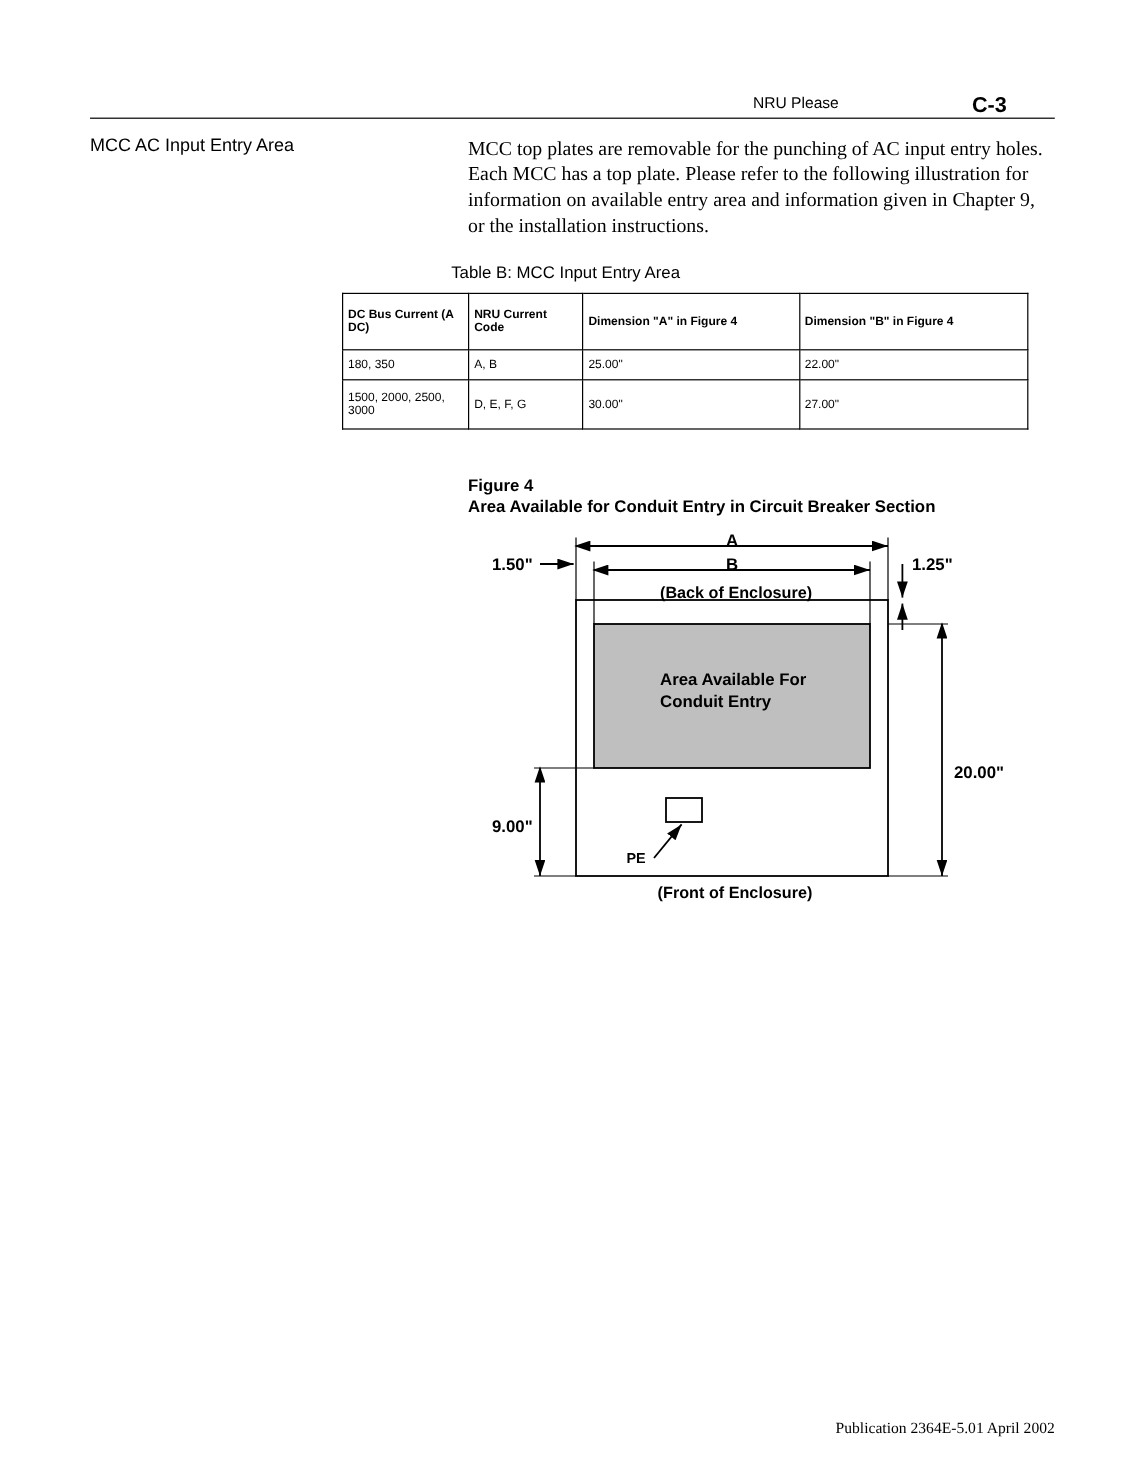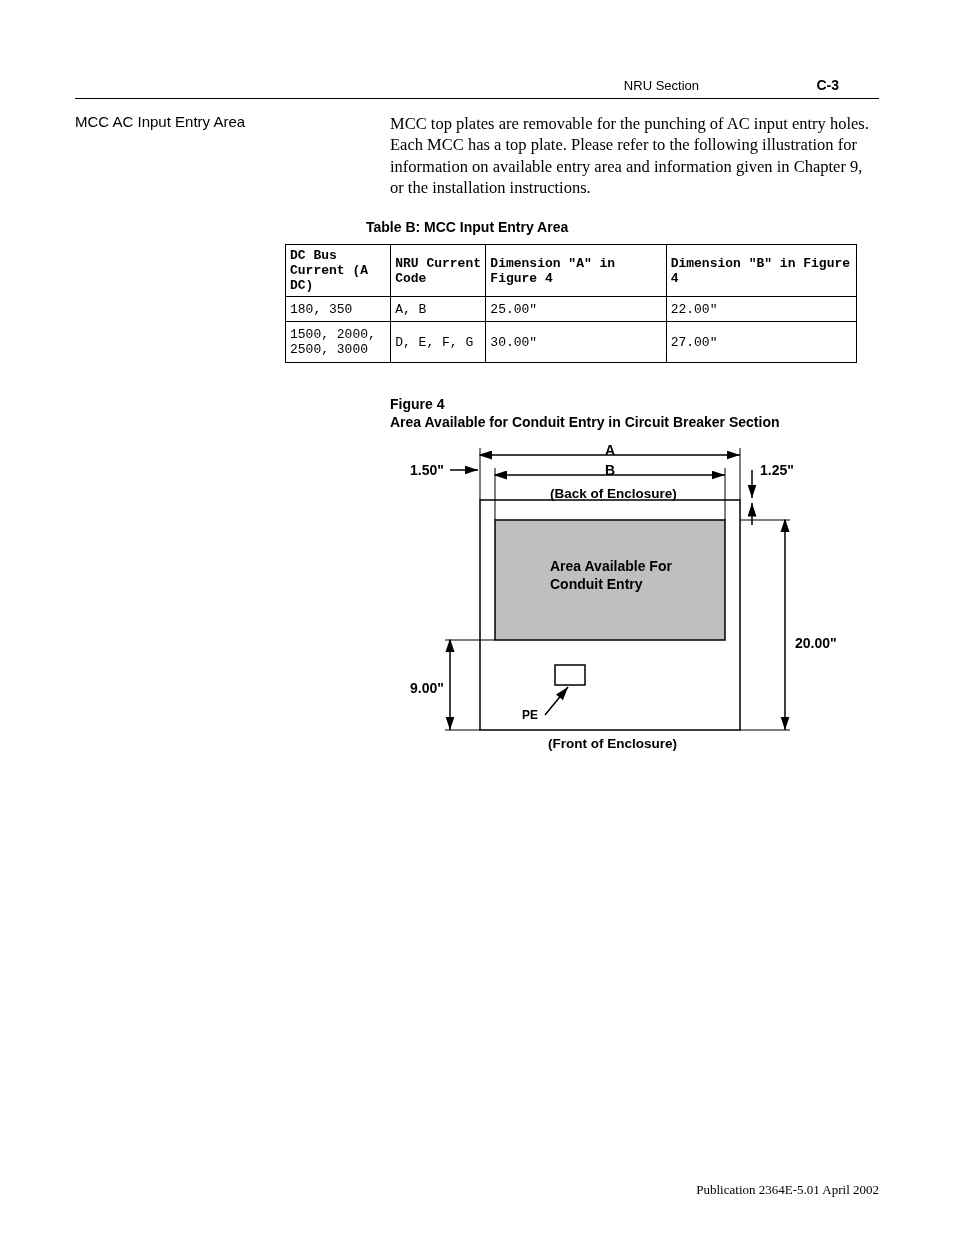--- a/index.html
+++ b/index.html
@@ -29,61 +29,60 @@
   .header-title {
     position: absolute;
     right: 180px;
     top: 0;
     font-size: 13px;
   }
   .header-page {
     position: absolute;
     right: 40px;
     top: -1px;
-    font-size: 14px;
+    font-size: 18px;
     font-weight: bold;
   }
   .section-heading {
     position: absolute;
     left: 75px;
     top: 113px;
     font-size: 15px;
     font-weight: normal;
   }
   .body-para {
     position: absolute;
     left: 390px;
     top: 113px;
     width: 490px;
     font-family: "Times New Roman", Times, serif;
     font-size: 16.5px;
     line-height: 1.30;
   }
   .table-caption {
     position: absolute;
-    left: 366px;
+    left: 376px;
     top: 219px;
     font-size: 14px;
-    font-weight: bold;
+    font-weight: normal;
   }
   table.data {
     position: absolute;
     left: 285px;
     top: 244px;
     border-collapse: collapse;
     width: 572px;
     table-layout: fixed;
   }
   table.data th, table.data td {
     border: 1px solid #000;
-    font-size: 13px;
+    font-size: 10px;
     text-align: left;
     padding: 3px 4px;
     vertical-align: middle;
-    font-family: Liberation Mono, monospace;
   }
   table.data th {
     font-weight: bold;
     height: 40px;
   }
   table.data td {
     height: 18px;
   }
   .col0 { width: 105px; }
   .col1 { width: 95px;  }
@@ -114,21 +113,21 @@
     font-family: "Times New Roman", Times, serif;
     font-size: 13px;
   }
 </style>
 </head>
 <body>
 
 <div class="page">
 
   <div class="header">
-    <span class="header-title">NRU Section</span>
+    <span class="header-title">NRU Please</span>
     <span class="header-page">C-3</span>
   </div>
 
   <div class="section-heading">MCC AC Input Entry Area</div>
 
   <div class="body-para">MCC top plates are removable for the punching of AC input entry holes. Each MCC has a top plate. Please refer to the following illustration for information on available entry area and information given in Chapter 9, or the installation instructions.</div>
 
   <div class="table-caption">Table B: MCC Input Entry Area</div>
 
   <table class="data">

